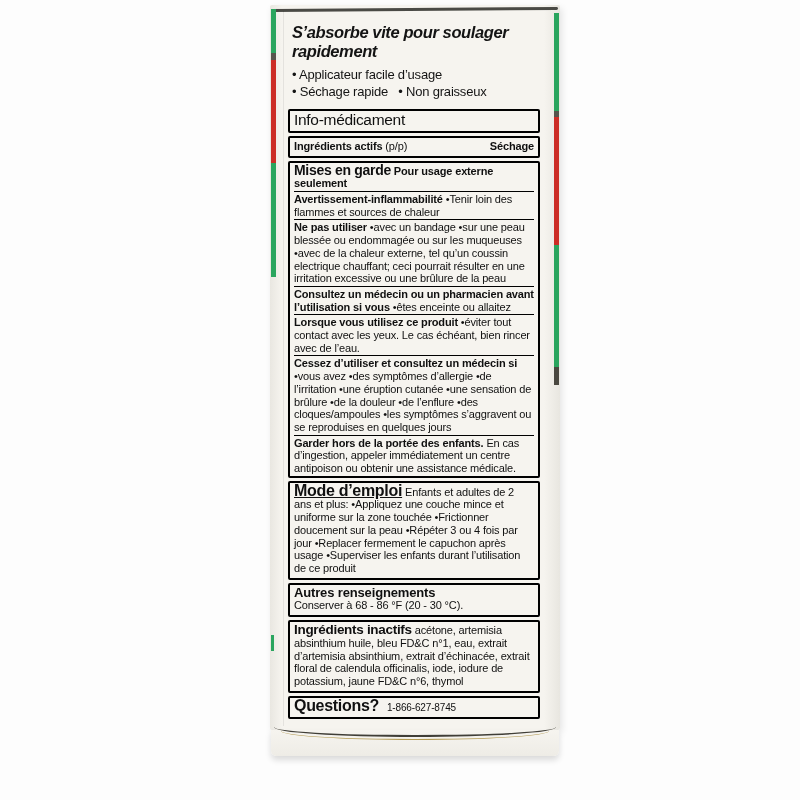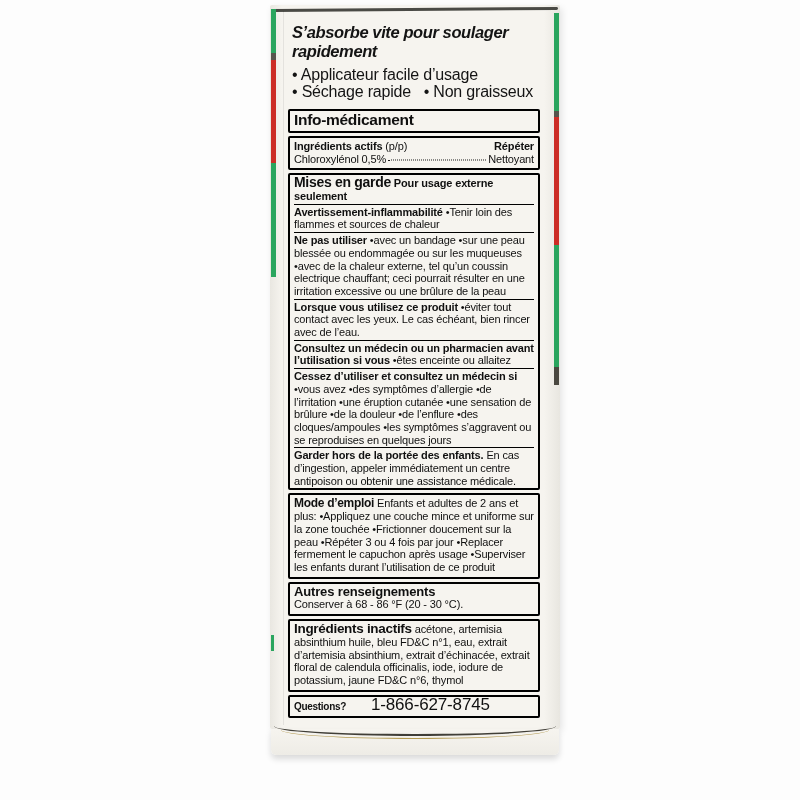--- a/index.html
+++ b/index.html
@@ -19,49 +19,49 @@
     box-shadow:2px 3px 7px rgba(0,0,0,0.10);
   }
   .top-edge { height:3px; background:#4a4a45; margin:0 2px 1px; border-radius:2px; transform:rotate(-0.4deg); }
   .crease { position:absolute; left:13px; top:6px; bottom:4px; width:1px; background:rgba(0,0,0,0.07); }
 
   .strip-seg { position:absolute; width:5px; }
   .sl { left:1px; } .sr { right:1px; }
 
   .front { margin:12px 24px 9px 22px; color:#141414; }
   .tagline { font-size:16.5px; font-weight:bold; font-style:italic; line-height:18.5px; letter-spacing:-0.4px; margin-bottom:7px; }
-  .feature { font-size:16px; line-height:16.6px; letter-spacing:-0.2px; }
+  .feature { font-size:13px; line-height:16.6px; letter-spacing:-0.2px; }
 
   .panel { margin:0 20px 0 18px; color:#101010; }
   .fbox {
     border:2px solid #000; border-radius:2px;
     padding:2px 4px 3px; margin-bottom:3px;
     font-size:11px; line-height:12.7px; letter-spacing:-0.15px;
   }
   .b { font-weight:bold; }
   .title-box { padding:3px 4px; }
-  .title-box span { font-size:15.5px; font-weight:bold; letter-spacing:-0.3px; }
+  .title-box span { font-size:15.5px; font-weight:normal; letter-spacing:-0.3px; }
 
   .ahead { display:flex; justify-content:space-between; align-items:center; }
   .arow { display:flex; align-items:baseline; }
   .aname { white-space:nowrap; }
   .leader { flex:1; min-width:6px; border-bottom:1.8px dotted #1a1a1a; margin:0 2px; transform:translateY(-2.5px); }
   .apurp { white-space:nowrap; }
   .aextra { text-align:right; }
 
   .warnings { padding-top:0; padding-bottom:0; }
   .wsec { padding:1px 0; }
   .wsec + .wsec { border-top:1.5px solid #000; }
   .whead-main { font-size:14px; font-weight:bold; letter-spacing:-0.3px; }
   .whead-suffix { font-weight:bold; }
-  .dhead { font-size:12px; font-weight:bold; letter-spacing:-0.3px; }
+  .dhead { font-size:16px; font-weight:bold; letter-spacing:-0.3px;text-decoration:underline; }
   .ohead { font-size:13px; font-weight:bold; display:block; }
   .ihead { font-size:13.5px; font-weight:bold; letter-spacing:-0.3px; }
-  .qhead { font-size:10px; font-weight:bold; letter-spacing:-0.3px; margin-right:22px; }
-  .qphone { font-size:17px; }
+  .qhead { font-size:16px; font-weight:bold; letter-spacing:-0.3px; margin-right:5px; }
+  .qphone { font-size:10px; }
 
   .flap {
     position:relative; height:26px; margin:0 1px;
     background:linear-gradient(#f6f4ef,#eeece6);
     border-radius:0 0 5px 5px;
     box-shadow:0 4px 6px rgba(0,0,0,0.14);
   }
   .flap-curve-dark { position:absolute; left:3px; right:3px; top:-4px; height:9px;
     border-bottom:2.5px solid #403e37; border-radius:0 0 50% 50%/0 0 90% 90%; }
   .flap-curve-gold { position:absolute; left:10px; right:10px; top:0px; height:9px;
@@ -97,49 +97,44 @@
 
       <div class="panel">
 
         <div class="fbox title-box">
           <span>Info-médicament</span>
         </div>
 
         <div class="fbox">
           <div class="ahead">
             <span><span class="b">Ingrédients actifs</span> <span>(p/p)</span></span>
-            <span class="b">Répéter</span>
-          </div>
-          <div class="arow">
-            <span class="aname">Chloroxylénol 0,5%</span>
-            <span class="leader"></span>
-            <span class="apurp">Nettoyant</span>
+            <span class="b">Séchage</span>
           </div>
         </div>
 
         <div class="fbox warnings">
           <div class="wsec">
             <span class="whead-main">Mises en garde</span>
             <span class="whead-suffix">Pour usage externe seulement</span>
           </div>
           <div class="wsec">
             <span class="b">Avertissement-inflammabilité</span>
             <span>•Tenir loin des flammes et sources de chaleur</span>
           </div>
           <div class="wsec">
             <span class="b">Ne pas utiliser</span>
             <span>•avec un bandage •sur une peau blessée ou endommagée ou sur les muqueuses •avec de la chaleur externe, tel qu’un coussin electrique chauffant; ceci pourrait résulter en une irritation excessive ou une brûlure de la peau</span>
           </div>
           <div class="wsec">
+            <span class="b">Consultez un médecin ou un pharmacien avant l’utilisation si vous</span>
+            <span>•êtes enceinte ou allaitez</span>
+          </div>
+          <div class="wsec">
             <span class="b">Lorsque vous utilisez ce produit</span>
             <span>•éviter tout contact avec les yeux. Le cas échéant, bien rincer avec de l’eau.</span>
-          </div>
-          <div class="wsec">
-            <span class="b">Consultez un médecin ou un pharmacien avant l’utilisation si vous</span>
-            <span>•êtes enceinte ou allaitez</span>
           </div>
           <div class="wsec">
             <span class="b">Cessez d’utiliser et consultez un médecin si</span>
             <span>•vous avez •des symptômes d’allergie •de l’irritation •une éruption cutanée •une sensation de brûlure •de la douleur •de l’enflure •des cloques/ampoules •les symptômes s’aggravent ou se reproduises en quelques jours</span>
           </div>
           <div class="wsec">
             <span class="b">Garder hors de la portée des enfants.</span>
             <span>En cas d’ingestion, appeler immédiatement un centre antipoison ou obtenir une assistance médicale.</span>
           </div>
         </div>

